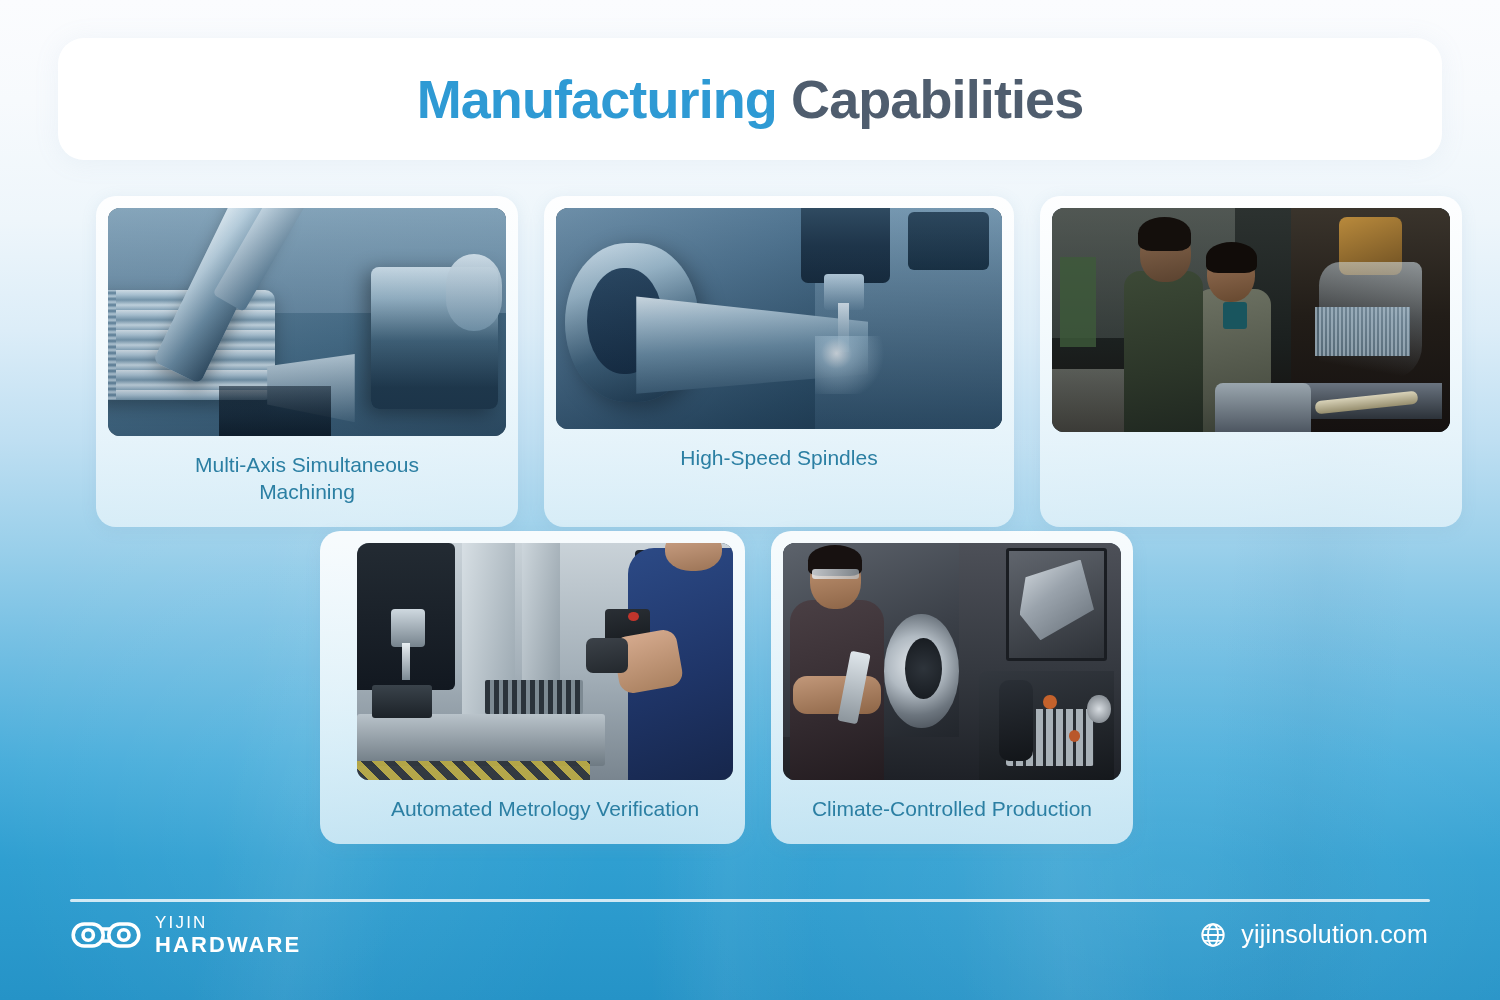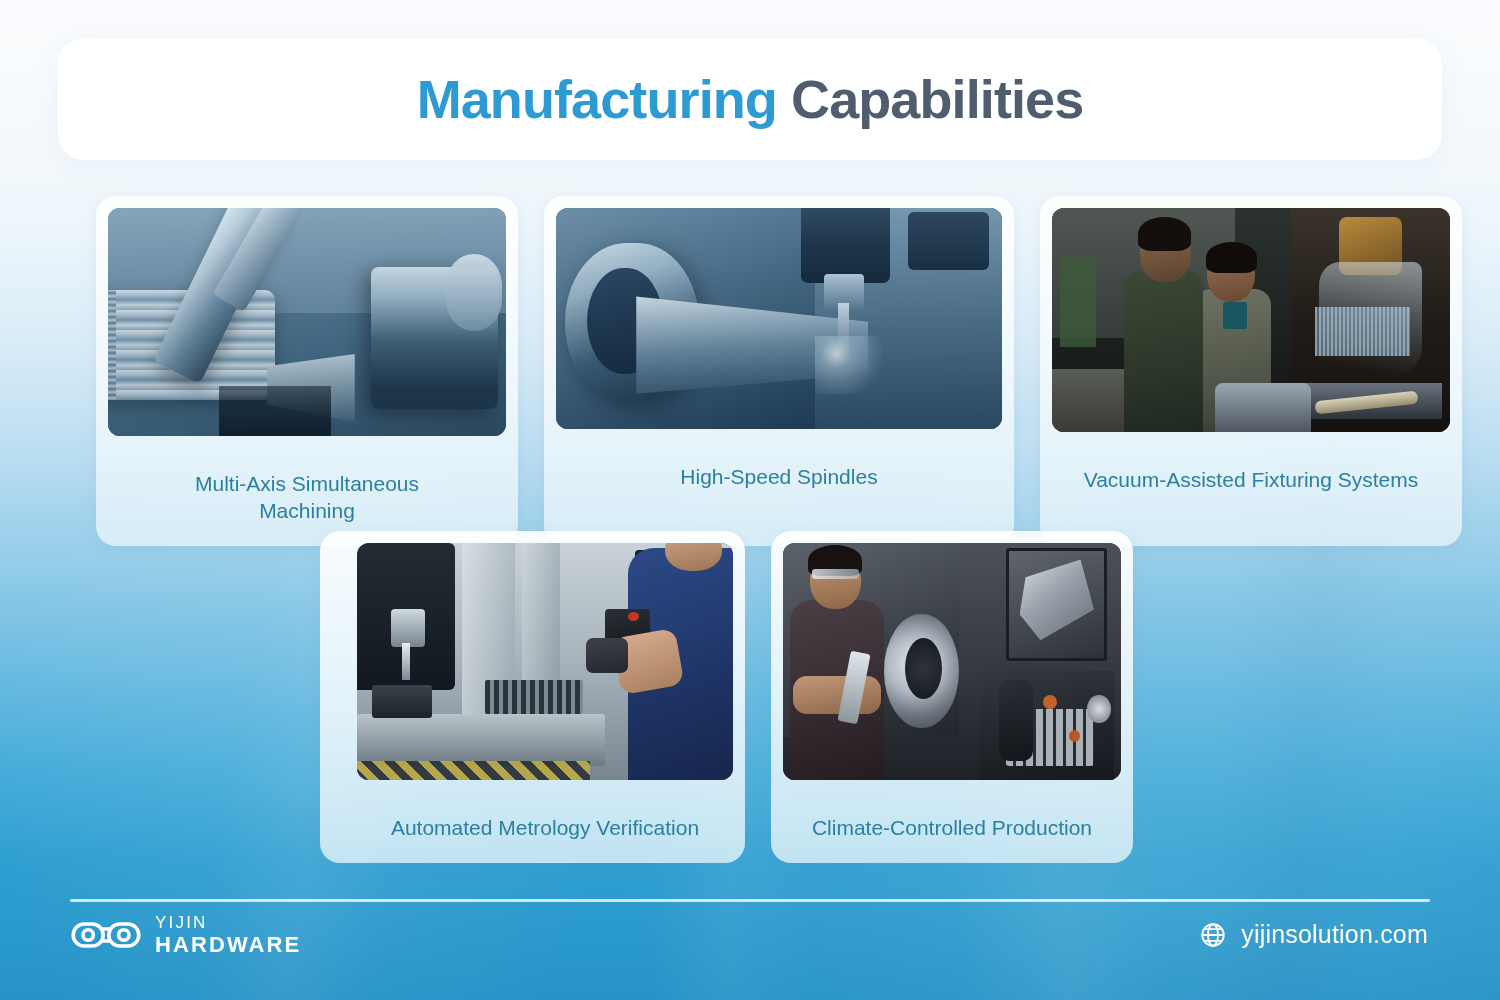--- a/index.html
+++ b/index.html
@@ -51,21 +51,20 @@
   .row { position:absolute; display:flex; }
   .row-1 { left:96px; top:196px; gap:26px; }
   .row-2 { left:320px; top:531px; gap:26px; }
 
   .card {
     background:linear-gradient(180deg, rgba(255,255,255,0.92) 0%, rgba(243,250,253,0.86) 55%, rgba(228,243,250,0.80) 100%);
     border-radius:20px;
     padding:12px 12px 8px 12px;
     display:flex; flex-direction:column; align-items:center;
     box-shadow:0 3px 16px rgba(110,150,180,0.12);
-    gap:19px;
   }
   .card-w-a { width:422px; }
   .card-w-b { width:470px; }
   .card-w-c { width:422px; }
   .card-w-d { width:425px;padding-left:37px; }
   .card-w-e { width:362px; }
 
   .thumb {
     width:100%; border-radius:12px; overflow:hidden; position:relative;
     background:#2b3f50;
@@ -346,21 +345,20 @@
           <div class="C-hair2"></div>
           <div class="C-teal"></div>
         <div class="C-p1"></div>
           <div class="C-h1"></div>
           <div class="C-hair1"></div>
         <div class="C-bench"></div>
           <div class="C-hose"></div>
           <div class="C-fix"></div>
       </div>
     </div>
-    <div class="card-label wide">Vacuum-Assisted Fixturing Systems</div>
   </div>
 </div>
 
 <div class="row row-2">
 
   <div class="card card-w-d">
     <div class="thumb thumb-h-d">
       <div class="scene">
         <div class="D-bg"></div>
           <div class="D-col"></div>

